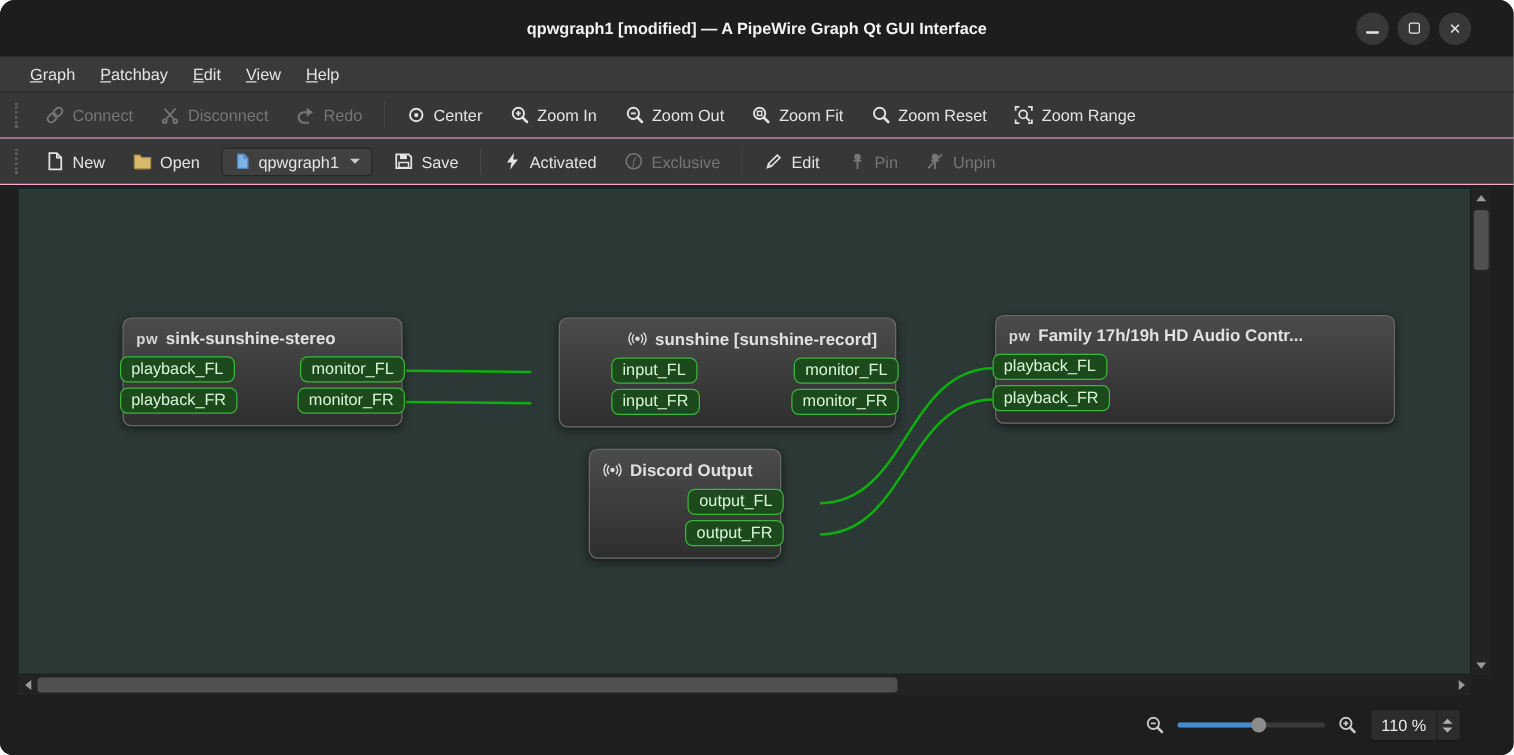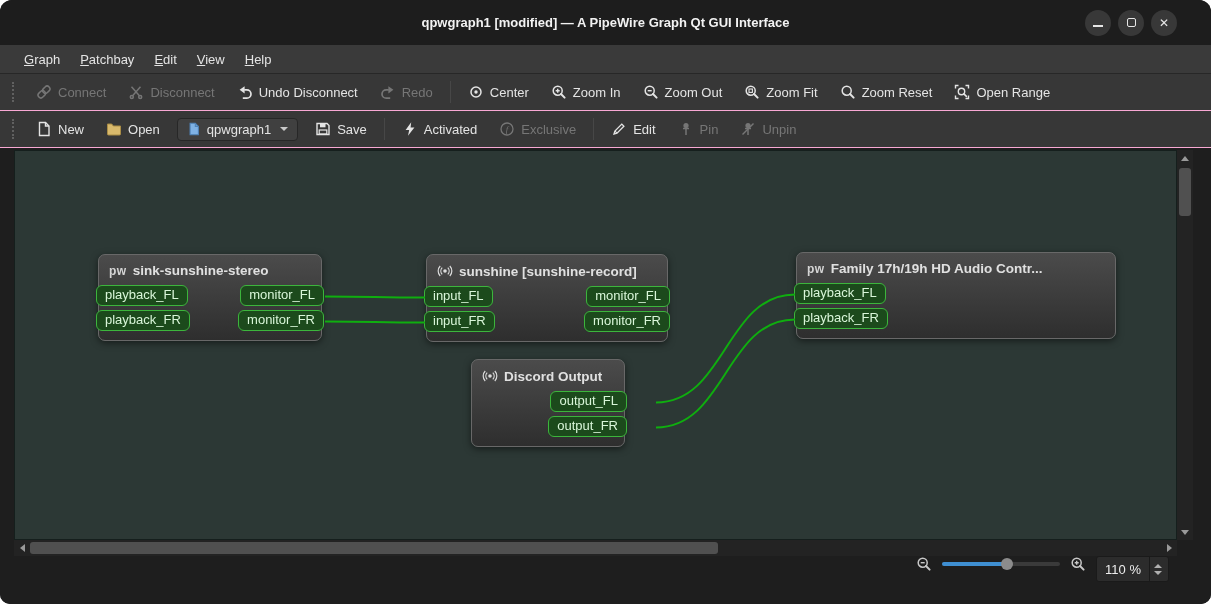--- a/index.html
+++ b/index.html
@@ -69,21 +69,21 @@
   .sb-arrow { position:absolute; width:16px; height:16px; display:flex; align-items:center; justify-content:center; }
   .sb-arrow.up    { top:0; }    .sb-arrow.down  { bottom:0; }
   .sb-arrow.left  { left:0; }   .sb-arrow.right { right:0; }
   .tri { width:0; height:0; }
   .tri.up    { border-left:4px solid transparent; border-right:4px solid transparent; border-bottom:5px solid #9a9a9a; }
   .tri.down  { border-left:4px solid transparent; border-right:4px solid transparent; border-top:5px solid #9a9a9a; }
   .tri.left  { border-top:4px solid transparent; border-bottom:4px solid transparent; border-right:5px solid #9a9a9a; }
   .tri.right { border-top:4px solid transparent; border-bottom:4px solid transparent; border-left:5px solid #9a9a9a; }
 
   
-  .statusbar { flex:0 0 48px; background:#1e1e1e; display:flex; align-items:flex-start;
+  .statusbar { flex:0 0 48px; background:#1e1e1e; display:flex; align-items:center;
                justify-content:flex-end; padding-right:42px; gap:10px; }
   .statusbar svg { display:block; color:#c8c8c8; }
   .zoom-slider { position:relative; width:118px; height:16px; }
   .slider-track { position:absolute; top:6px; left:0; right:0; height:4px; background:#3a3a3a; border-radius:2px; }
   .slider-fill { width:55%; height:100%; background:#3f8fd2; border-radius:2px; }
   .slider-handle { position:absolute; left:calc(55% - 6px); top:2px; width:12px; height:12px;
                    border-radius:6px; background:#8c8c8c; }
   .spinbox { display:flex; align-items:center; background:#2c2c2c; border:1px solid #1a1a1a;
              border-radius:3px; height:26px; }
   .spin-value { padding:0 8px; color:#ececec; font-size:13px; }
@@ -146,27 +146,20 @@
     <div class="tb-btn disabled">
       <svg width="16" height="16" viewBox="0 0 16 16" fill="none" stroke="currentColor" stroke-width="1.5">
           <path d="M4.8 11.5 L12.5 2.8"></path>
           <path d="M11.2 11.5 L3.5 2.8"></path>
           <circle cx="3.8" cy="13" r="1.5"></circle>
           <circle cx="12.2" cy="13" r="1.5"></circle>
         </svg>
       <span>Disconnect</span>
     </div>
 
-    <div class="tb-btn">
-      <svg width="16" height="16" viewBox="0 0 16 16">
-          <path d="M7.2 5.8 h2.6 a4.2 4.2 0 0 1 0 8.4 h-4" fill="none" stroke="currentColor" stroke-width="1.7"></path>
-          <path d="M7.6 2.2 v7.2 L2.6 5.8 Z" fill="currentColor"></path>
-        </svg>
-      <span>Undo Disconnect</span>
-    </div>
 
     <div class="tb-btn disabled">
       <svg width="16" height="16" viewBox="0 0 16 16">
           <g transform="translate(16 0) scale(-1 1)">
             <path d="M7.2 5.8 h2.6 a4.2 4.2 0 0 1 0 8.4 h-4" fill="none" stroke="currentColor" stroke-width="1.7"></path>
             <path d="M7.6 2.2 v7.2 L2.6 5.8 Z" fill="currentColor"></path>
           </g>
         </svg>
       <span>Redo</span>
     </div>
@@ -215,21 +208,21 @@
         </svg>
       <span>Zoom Reset</span>
     </div>
 
     <div class="tb-btn">
       <svg width="16" height="16" viewBox="0 0 16 16">
           <path d="M1.5 4.5 v-3 h3 M11.5 1.5 h3 v3 M14.5 11.5 v3 h-3 M4.5 14.5 h-3 v-3" fill="none" stroke="currentColor" stroke-width="1.4"></path>
           <circle cx="7.5" cy="7.5" r="3.2" fill="none" stroke="currentColor" stroke-width="1.4"></circle>
           <path d="M9.9 9.9 L12.4 12.4" stroke="currentColor" stroke-width="1.6" stroke-linecap="round"></path>
         </svg>
-      <span>Open Range</span>
+      <span>Zoom Range</span>
     </div>
   </div>
 
   <div class="toolbar">
     <div class="tb-handle"></div>
 
     <div class="tb-btn">
       <svg width="16" height="16" viewBox="0 0 16 16">
           <path d="M3.5 1.5 h6 l3.5 3.5 v9.5 h-9.5 z" fill="none" stroke="currentColor" stroke-width="1.4"></path>
           <path d="M9.5 1.5 v3.5 h3.5" fill="none" stroke="currentColor" stroke-width="1.4"></path>
@@ -320,21 +313,21 @@
             <div class="port in">playback_FL</div>
             <div class="port in">playback_FR</div>
           </div>
           <div class="ports-col out">
             <div class="port out">monitor_FL</div>
             <div class="port out">monitor_FR</div>
           </div>
         </div>
       </div>
 
-      <div class="node" style="left:411px; top:103px; width:242px;">
+      <div class="node" style="left:432px; top:103px; width:270px;padding-left:44px;">
         <div class="node-header">
           <svg width="16" height="16" viewBox="0 0 16 16">
               <circle cx="8" cy="8" r="1.8" fill="#dcdcdc"></circle>
               <path d="M5.2 4.6 a5 5 0 0 0 0 6.8 M10.8 4.6 a5 5 0 0 1 0 6.8" fill="none" stroke="#dcdcdc" stroke-width="1.2"></path>
               <path d="M3.2 3 a7.2 7.2 0 0 0 0 10 M12.8 3 a7.2 7.2 0 0 1 0 10" fill="none" stroke="#dcdcdc" stroke-width="1.2"></path>
             </svg>
           <span class="node-title">sunshine [sunshine-record]</span>
         </div>
         <div class="node-ports">
           <div class="ports-col in">

